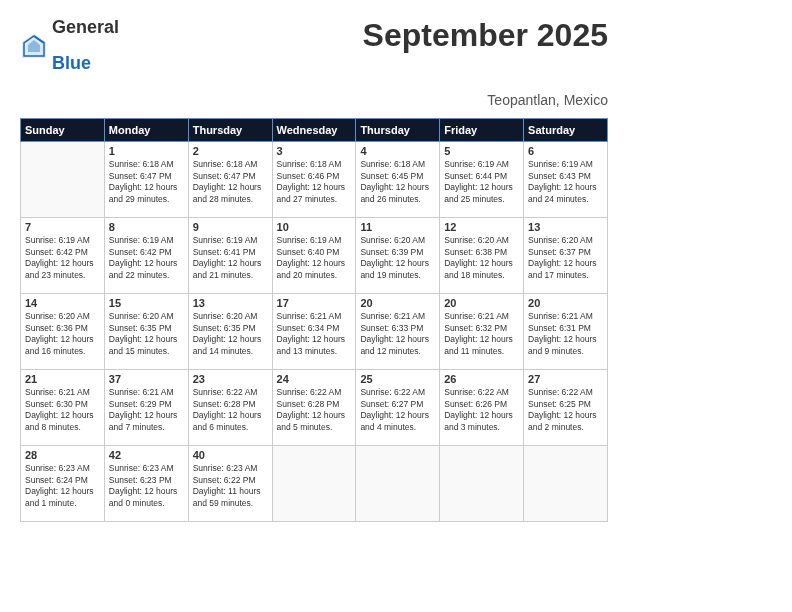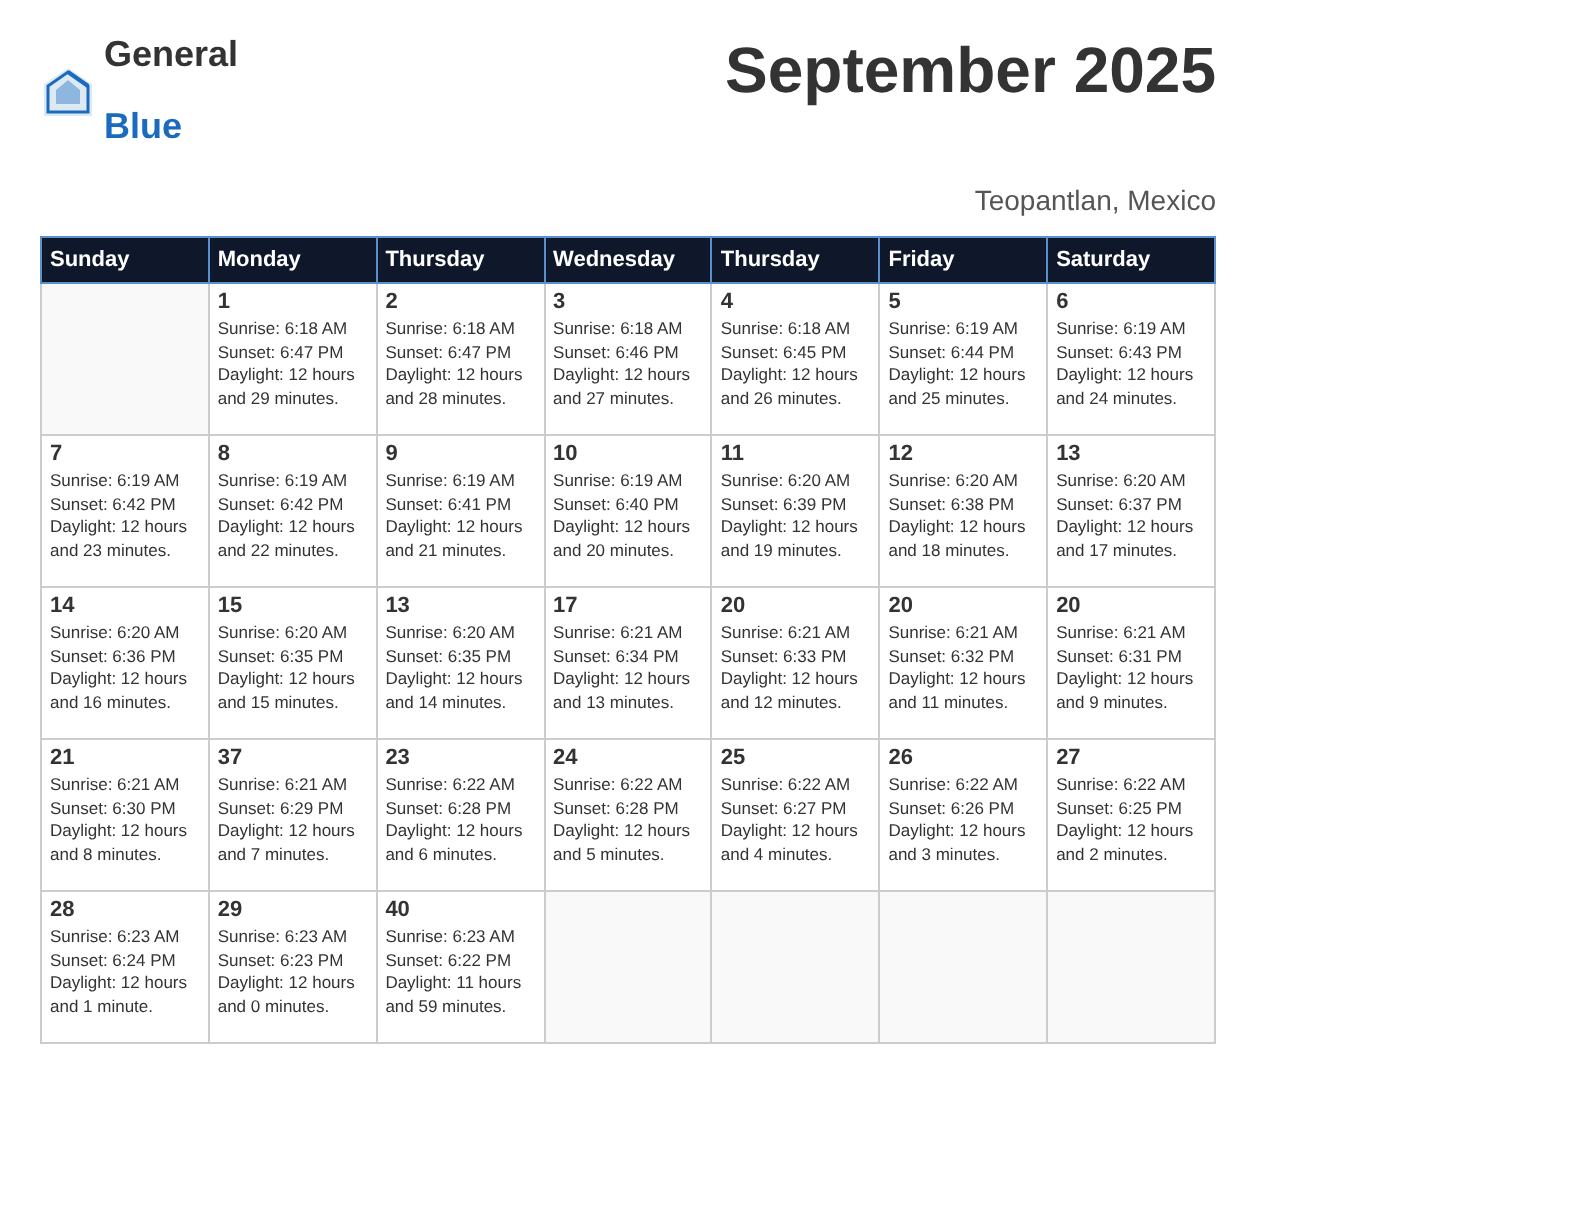--- a/index.html
+++ b/index.html
@@ -310,21 +310,21 @@
           </td>
         </tr>
         <tr>
           <td>
             <div class="day-num">28</div>
             <div class="day-info" style="white-space: pre-line;">Sunrise: 6:23 AM
 Sunset: 6:24 PM
 Daylight: 12 hours and 1 minute.</div>
           </td>
           <td>
-            <div class="day-num">29</div>
+            <div class="day-num">42</div>
             <div class="day-info" style="white-space: pre-line;">Sunrise: 6:23 AM
 Sunset: 6:23 PM
 Daylight: 12 hours and 0 minutes.</div>
           </td>
           <td>
             <div class="day-num">40</div>
             <div class="day-info" style="white-space: pre-line;">Sunrise: 6:23 AM
 Sunset: 6:22 PM
 Daylight: 11 hours and 59 minutes.</div>
           </td>

